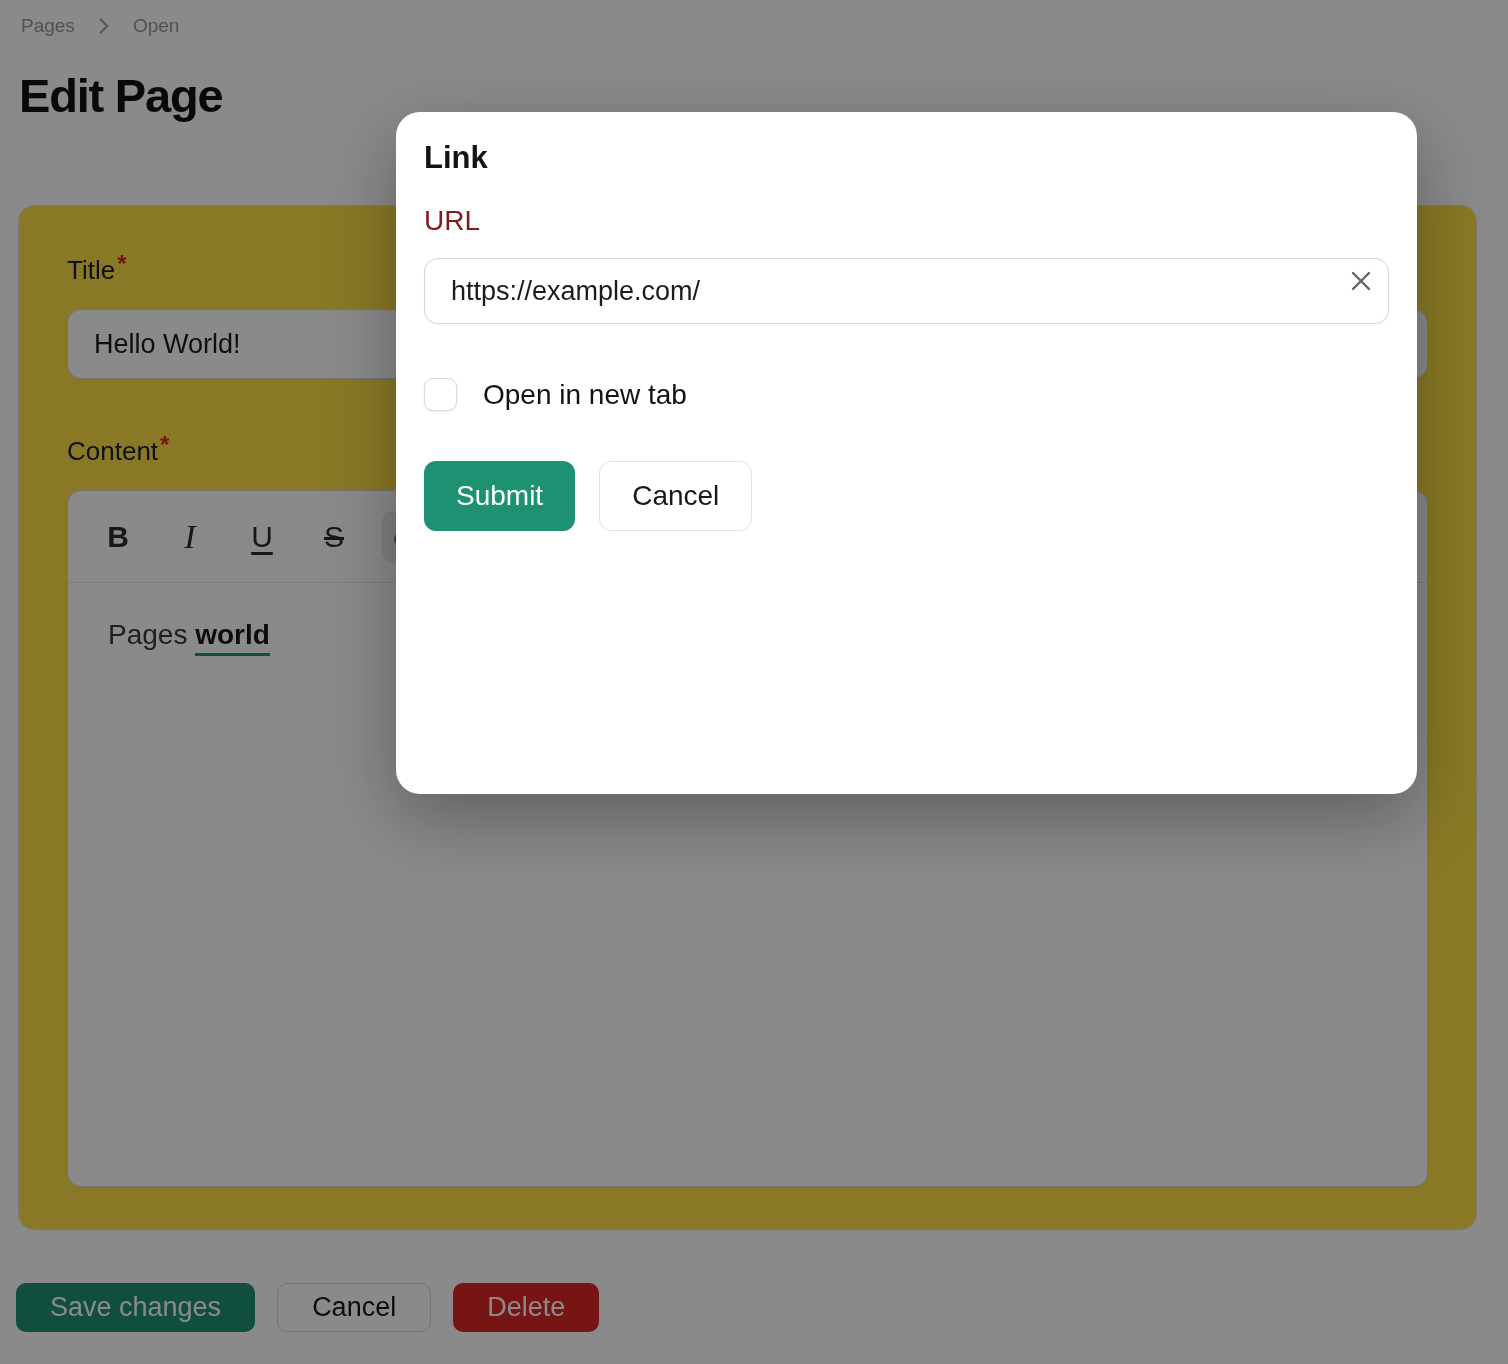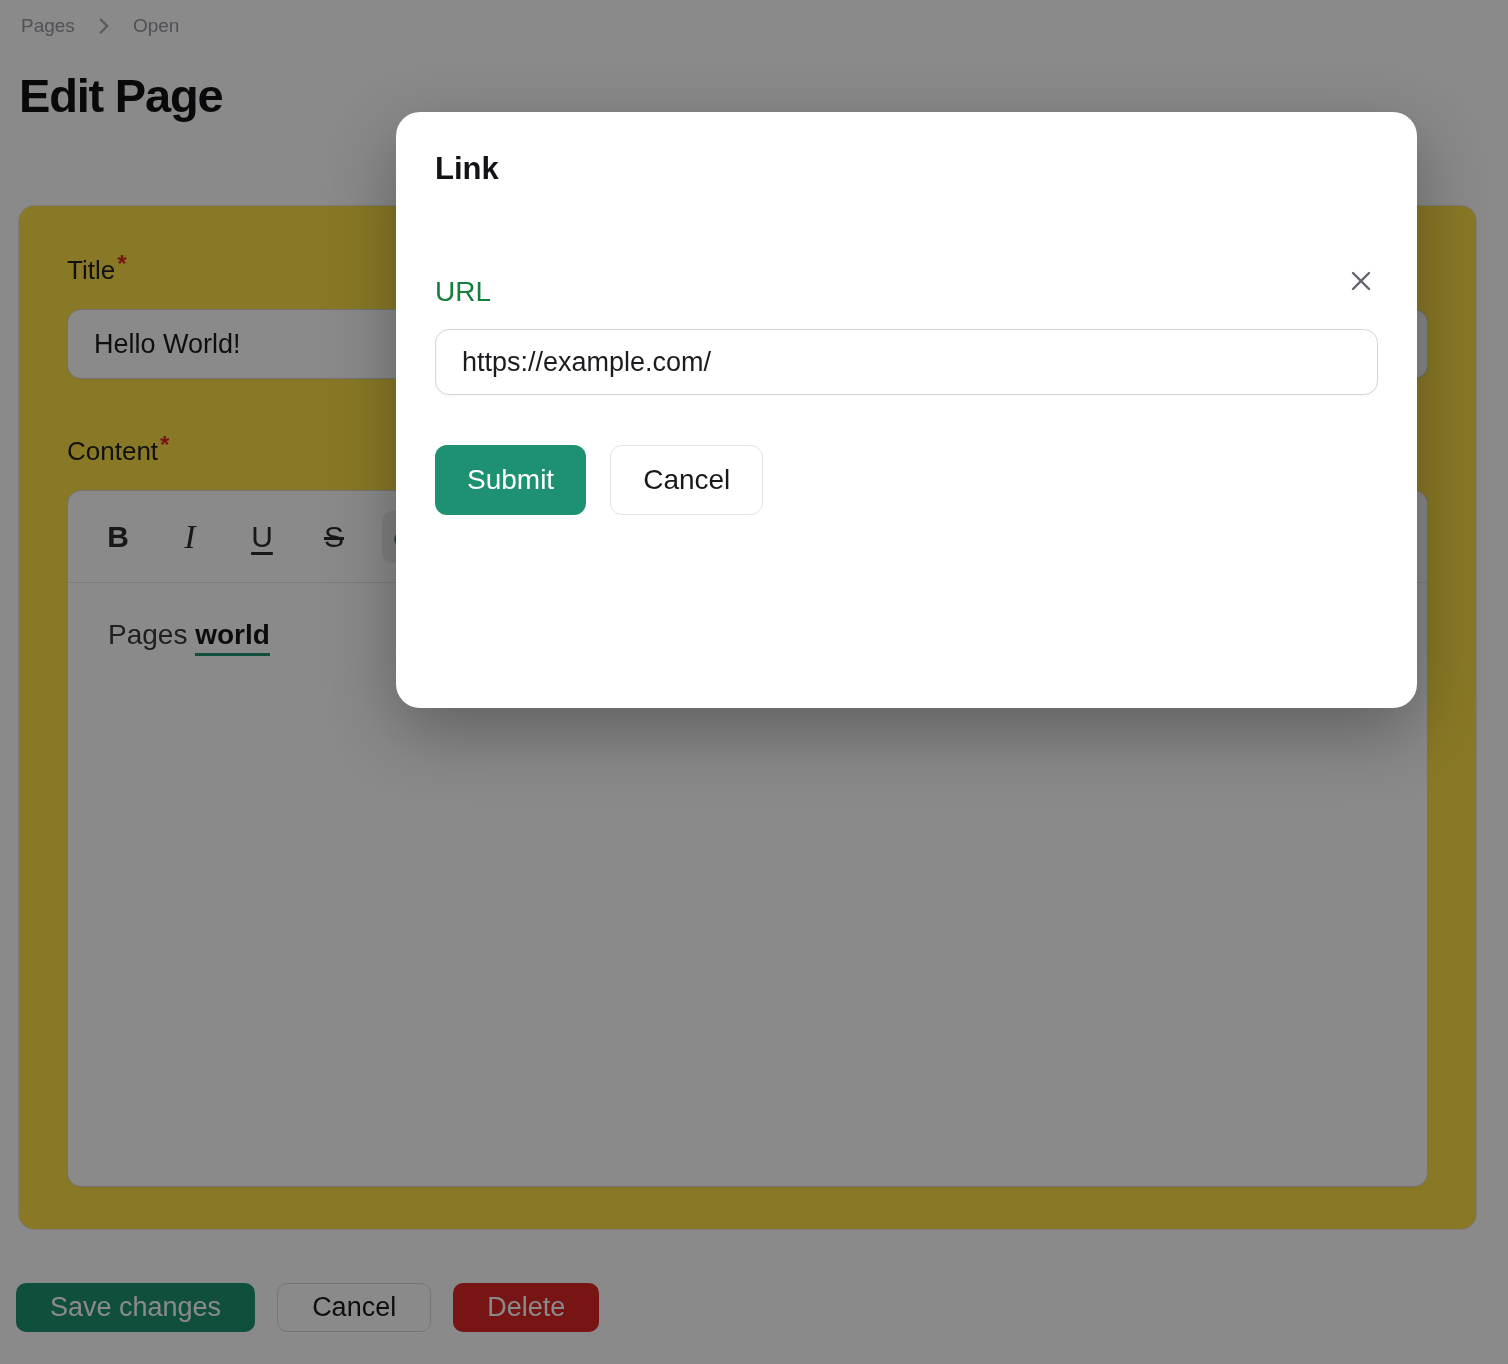--- a/index.html
+++ b/index.html
@@ -88,34 +88,34 @@
   }
   .btn-primary{background:var(--accent);color:#fff;}
   .btn-secondary{background:#fff;color:#18181b;border:1px solid #d9d9de;}
   .btn-danger{background:var(--danger);color:#fff;}
 
   
   .overlay{
     position:absolute;inset:0;background:rgba(0,0,0,0.46);z-index:10;
   }
   .modal{
-    position:absolute;left:396px;top:112px;width:1021px;height:596px;
-    background:#fff;border-radius:24px;z-index:20;padding:39px;
+    position:absolute;left:396px;top:112px;width:1021px;height:682px;
+    background:#fff;border-radius:24px;z-index:20;padding:28px;
     box-shadow:0 24px 70px rgba(0,0,0,0.30);
   }
   .modal-title{
     font-size:31px;line-height:36px;font-weight:700;color:#131317;
   }
   .modal-close{
     position:absolute;top:150px;right:36px;width:40px;height:40px;
     background:transparent;border:none;display:flex;
     align-items:center;justify-content:center;
   }
   .modal-label{
-    display:block;margin-top:88px;font-size:28px;line-height:34px;color:#15803d;
+    display:block;margin-top:28px;font-size:28px;line-height:34px;color:#7f1d1d;
   }
   .modal .text-input{height:66px;margin-top:20px;}
   .checkbox-row{
     margin-top:54px;display:flex;align-items:center;gap:26px;
   }
   .checkbox{
     width:33px;height:33px;border:1px solid #d9d9de;border-radius:9px;
     background:#fff;box-shadow:0 1px 3px rgba(0,0,0,0.07);flex:0 0 auto;
   }
   .checkbox-label{font-size:28px;color:#131317;}
@@ -182,18 +182,22 @@
           <line x1="18" y1="6" x2="6" y2="18"></line>
         </svg>
     </span>
   </button>
 
   <h2 class="modal-title">Link</h2>
 
   <label class="modal-label">URL</label>
   <input class="text-input" value="https://example.com/" style="">
 
+  <div class="checkbox-row">
+    <span class="checkbox"></span>
+    <span class="checkbox-label">Open in new tab</span>
+  </div>
 
   <div class="modal-actions">
     <button class="btn btn-primary">Submit</button>
     <button class="btn btn-secondary">Cancel</button>
   </div>
 </div>
 
 </body></html>

